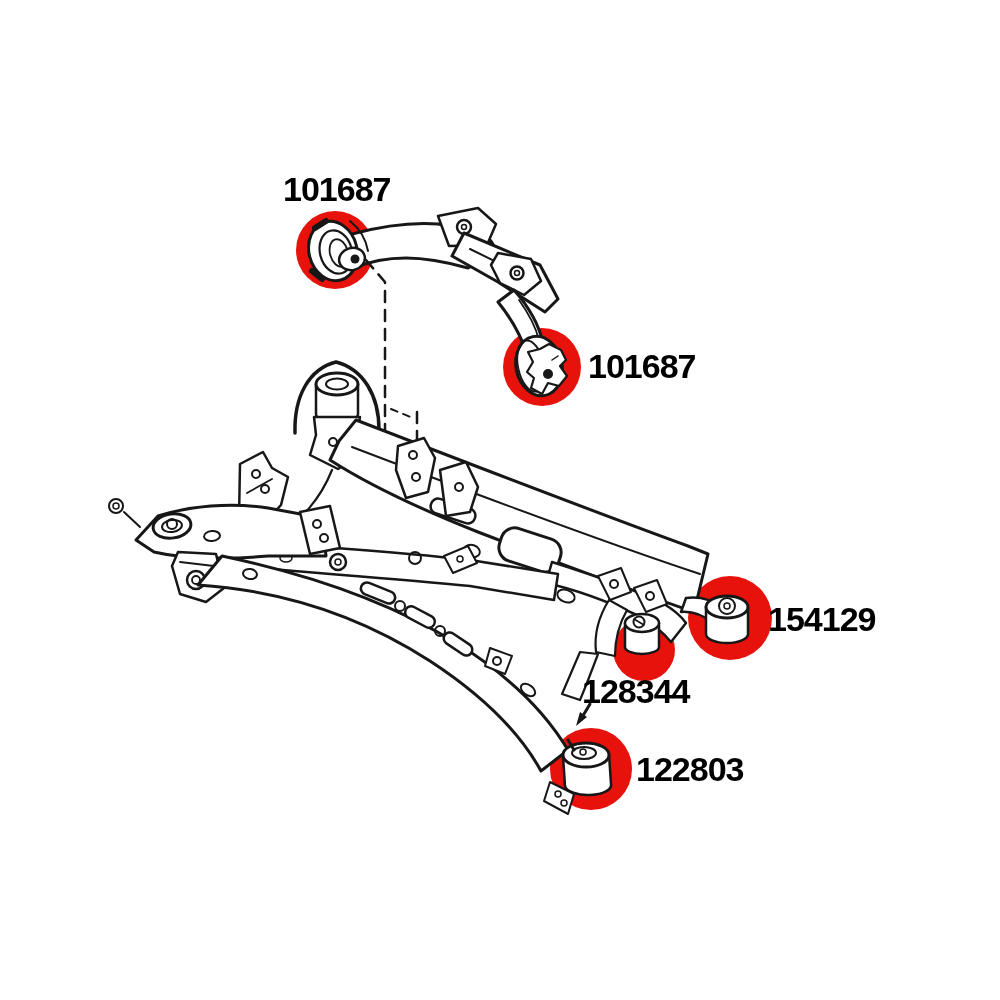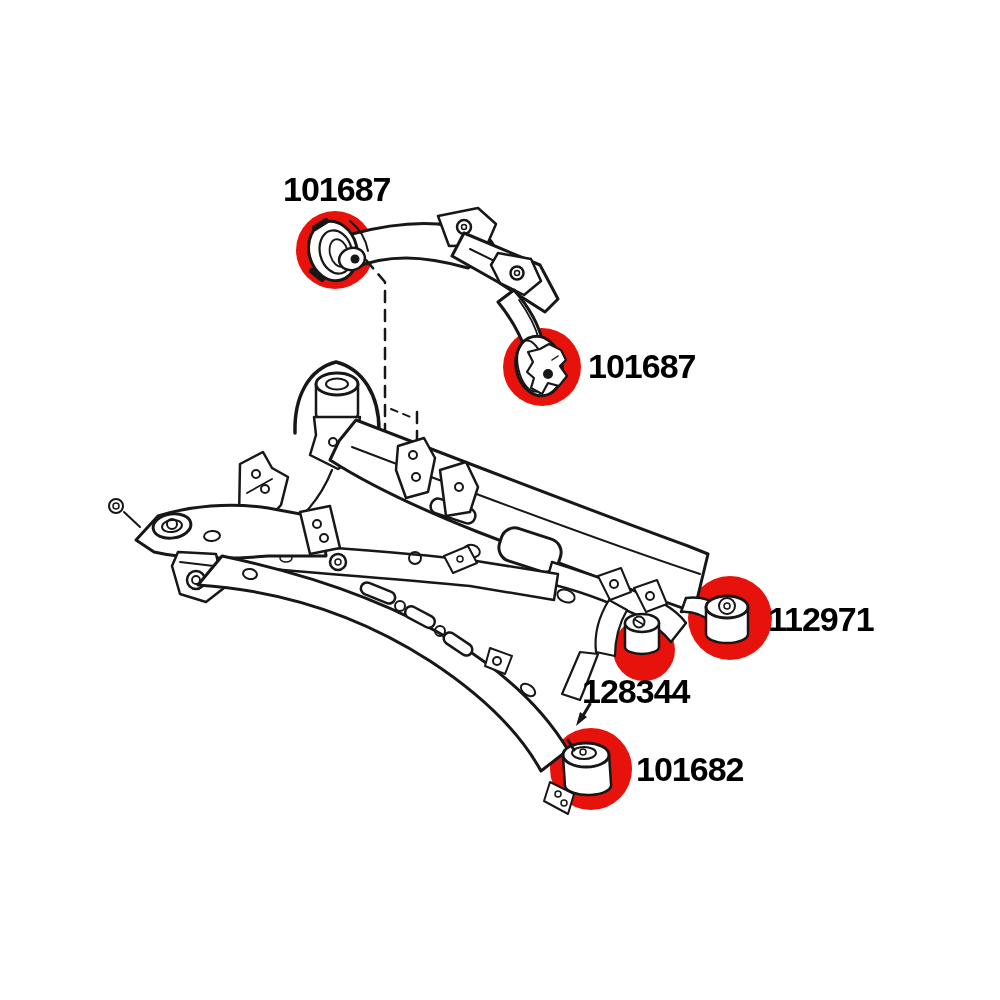--- a/index.html
+++ b/index.html
@@ -195,17 +195,17 @@
       <g>
         <path d="M 590 704 L 581 719" stroke-width="3"></path>
         <polygon points="576,726 587,717 580,712" fill="#171717" stroke="none"></polygon>
       </g>
 
     </g>
   </svg>
 
   <div class="part-label" id="label-1">101687</div>
   <div class="part-label" id="label-2">101687</div>
-  <div class="part-label" id="label-3">112971</div>
+  <div class="part-label" id="label-3">154129</div>
   <div class="part-label" id="label-4">128344</div>
-  <div class="part-label" id="label-5">101682</div>
+  <div class="part-label" id="label-5">122803</div>
 
 </div>
 
 </body></html>

